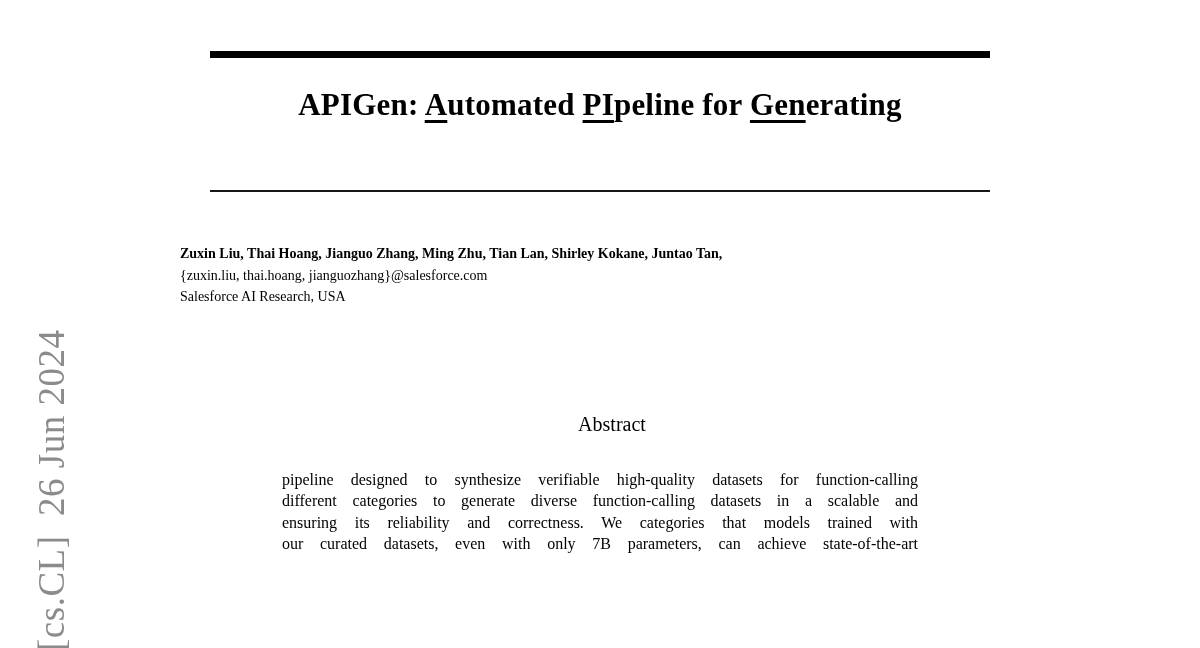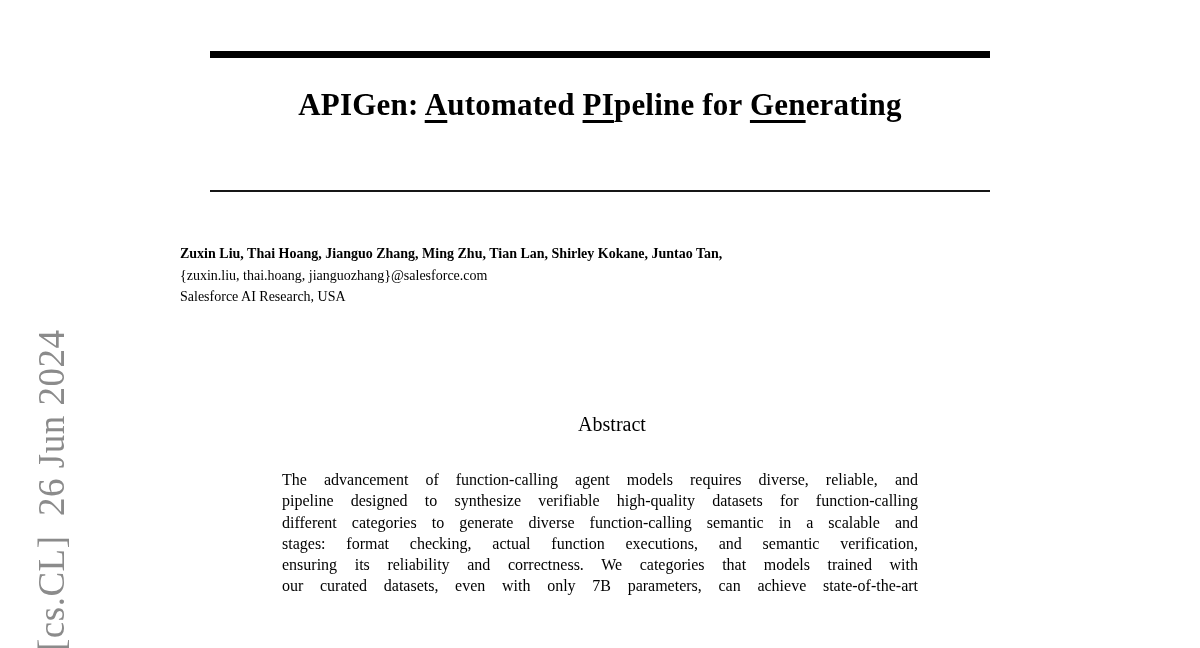--- a/index.html
+++ b/index.html
@@ -104,22 +104,20 @@
 
     <div class="authors">
       <div class="author-line bold">Zuxin Liu, Thai Hoang, Jianguo Zhang, Ming Zhu, Tian Lan, Shirley Kokane, Juntao Tan,</div>
       <div class="author-line">{zuxin.liu, thai.hoang, jianguozhang}@salesforce.com</div>
       <div class="author-line">Salesforce AI Research, USA</div>
     </div>
 
     <h2 class="abstract-heading">Abstract</h2>
 
     <div class="abstract-body">
-      <div class="abs-line">The advancement of function-calling agent models requires diverse, reliable, and</div>
       <div class="abs-line">pipeline designed to synthesize verifiable high-quality datasets for function-calling</div>
-      <div class="abs-line">different categories to generate diverse function-calling semantic in a scalable and</div>
-      <div class="abs-line">stages: format checking, actual function executions, and semantic verification,</div>
+      <div class="abs-line">different categories to generate diverse function-calling datasets in a scalable and</div>
       <div class="abs-line">ensuring its reliability and correctness. We categories that models trained with</div>
       <div class="abs-line">our curated datasets, even with only 7B parameters, can achieve state-of-the-art</div>
     </div>
 
   </div>
 </div>
 
 </body></html>

